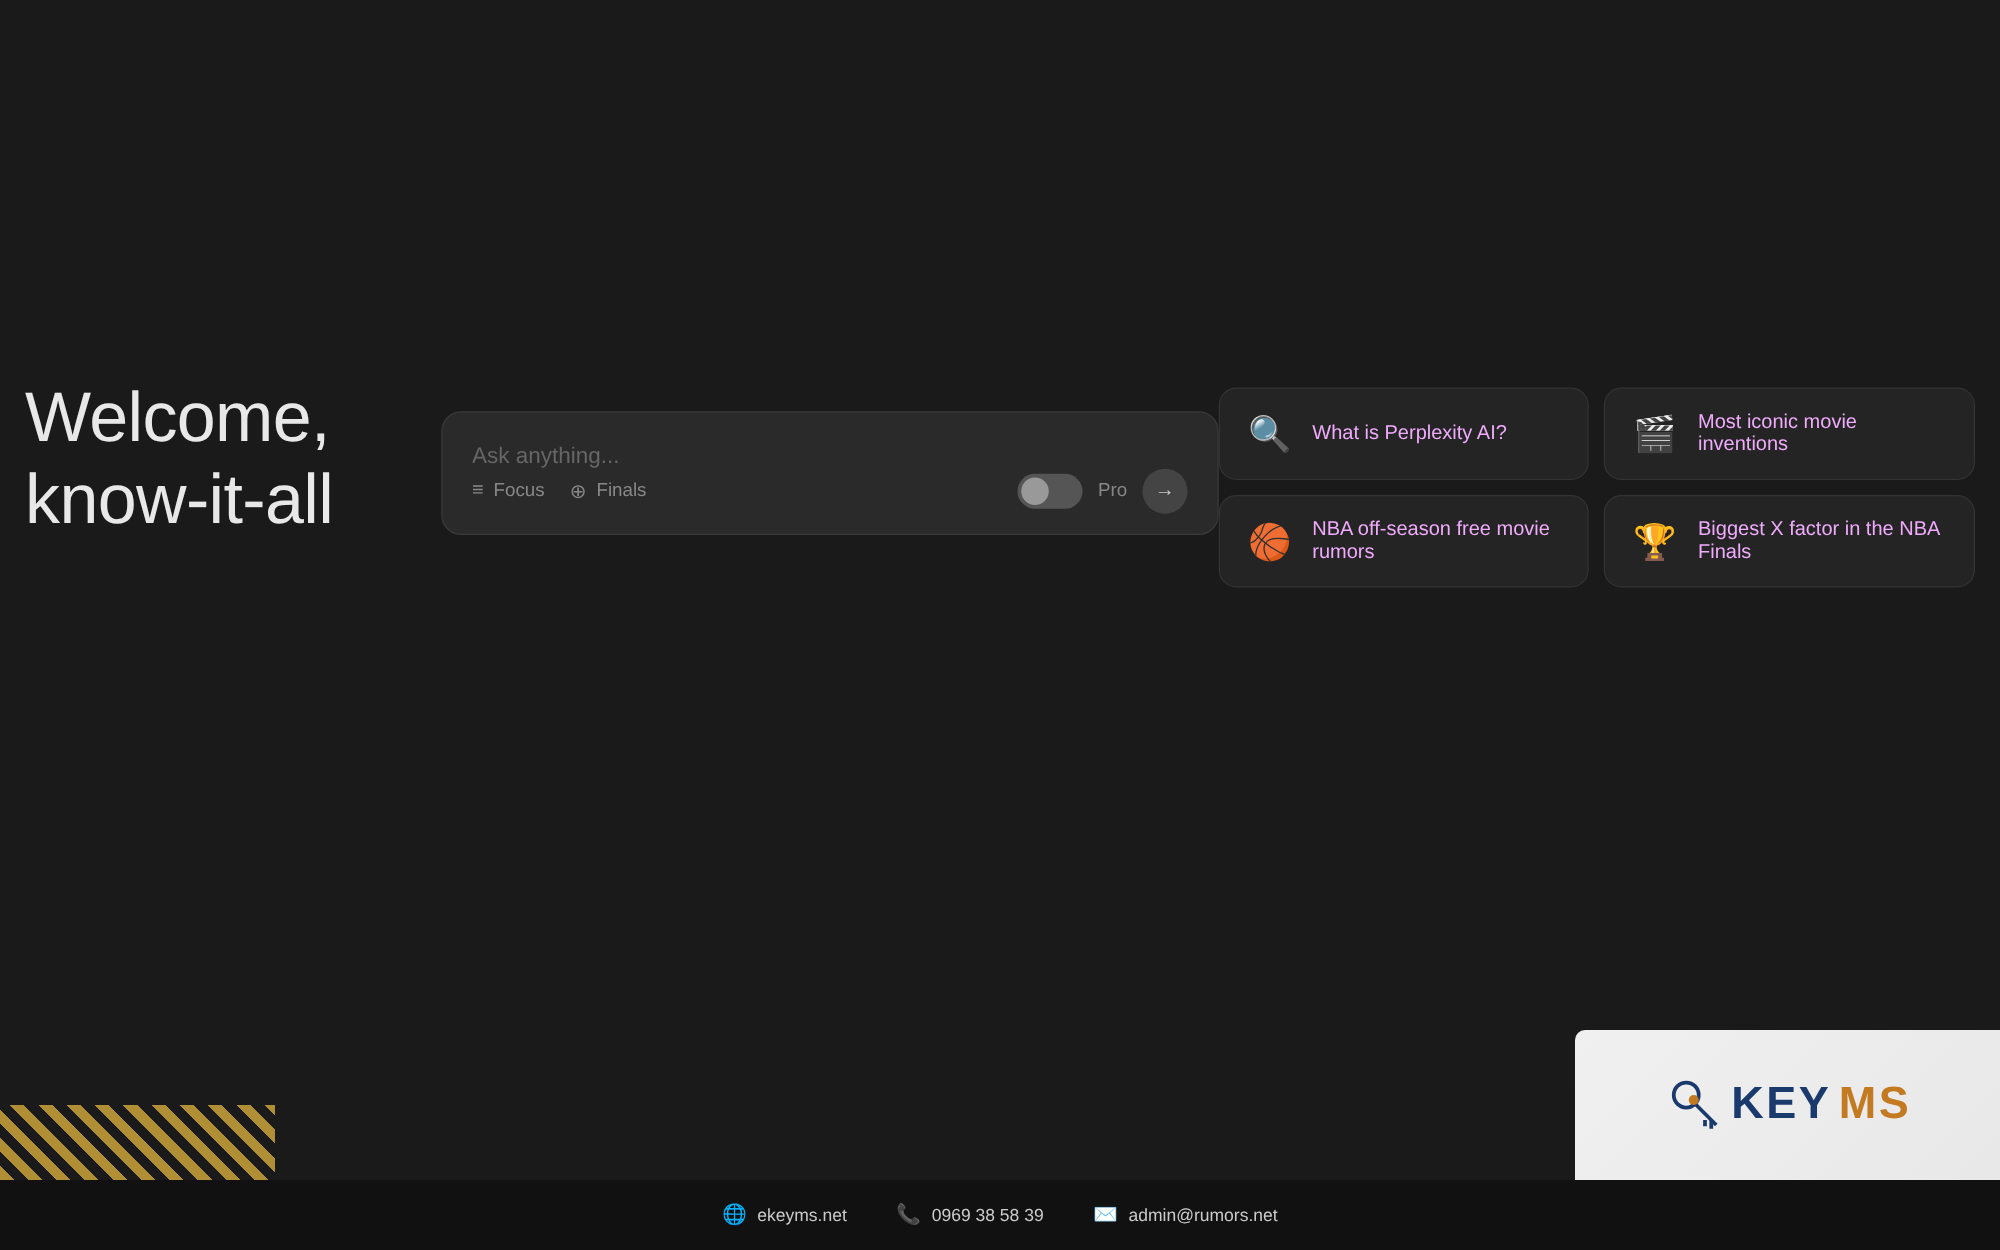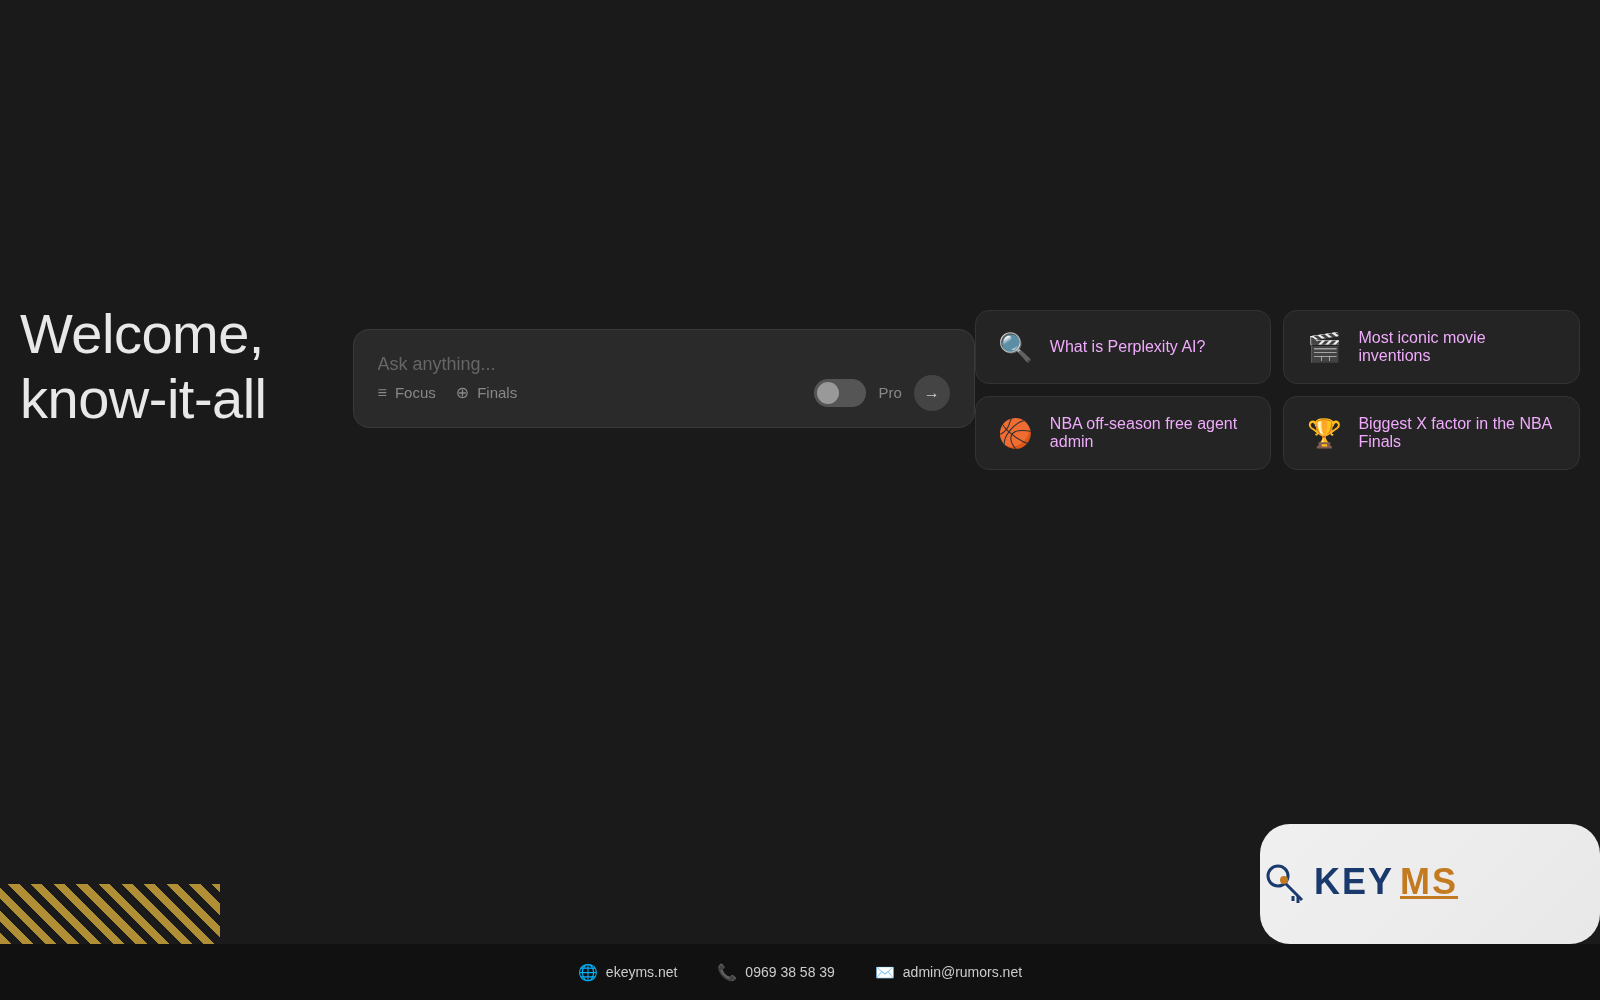--- a/index.html
+++ b/index.html
@@ -202,23 +202,22 @@
     
     .branding-overlay {
       position: absolute;
       bottom: 56px;
       right: 0;
       width: 340px;
       height: 120px;
       background: linear-gradient(135deg, #f0f0f0 0%, #e8e8e8 100%);
       display: flex;
       align-items: center;
-      justify-content: flex-start;
+      justify-content: center;
       border-top-left-radius: 8px;
-      border-radius: 30px;
     }
 
     
     .diagonal-stripes {
       position: absolute;
       bottom: 56px;
       left: 0;
       width: 220px;
       height: 60px;
       overflow: hidden;
@@ -277,21 +276,21 @@
     <div class="suggestion-card">
       <span class="suggestion-icon">🔍</span>
       <span class="suggestion-text">What is Perplexity AI?</span>
     </div>
     <div class="suggestion-card">
       <span class="suggestion-icon">🎬</span>
       <span class="suggestion-text">Most iconic movie inventions</span>
     </div>
     <div class="suggestion-card">
       <span class="suggestion-icon">🏀</span>
-      <span class="suggestion-text">NBA off-season free agent admin</span>
+      <span class="suggestion-text">NBA off-season free movie rumors</span>
     </div>
     <div class="suggestion-card">
       <span class="suggestion-icon">🏆</span>
       <span class="suggestion-text">Biggest X factor in the NBA Finals</span>
     </div>
   </div>
 
 </div>
 
 <nav class="footer-nav">
@@ -310,21 +309,21 @@
     <div style="display:flex; align-items:center; gap:6px; margin-bottom:4px;">
 
       <svg width="48" height="48" viewBox="0 0 48 48">
         <circle cx="18" cy="18" r="10" stroke="#1a3a6e" stroke-width="3" fill="none"></circle>
         <line x1="25" y1="25" x2="42" y2="42" stroke="#1a3a6e" stroke-width="3"></line>
         <line x1="38" y1="38" x2="38" y2="45" stroke="#1a3a6e" stroke-width="3"></line>
         <line x1="33" y1="38" x2="33" y2="43" stroke="#1a3a6e" stroke-width="3"></line>
         <circle cx="24" cy="22" r="4" fill="#c47a20"></circle>
       </svg>
       <span style="font-size:36px; font-weight:900; color:#1a3a6e; letter-spacing:2px;">KEY</span>
-      <span style="font-size:36px; font-weight:900; color:#c47a20; letter-spacing:2px;text-decoration:underline;">MS</span>
+      <span style="font-size:36px; font-weight:900; color:#c47a20; letter-spacing:2px;">MS</span>
     </div>
   </div>
 </div>
 
 <div class="bottom-strip">
   <div class="bottom-strip-item">
     <span class="strip-icon">🌐</span>
     <span>ekeyms.net</span>
   </div>
   <div class="bottom-strip-item">

